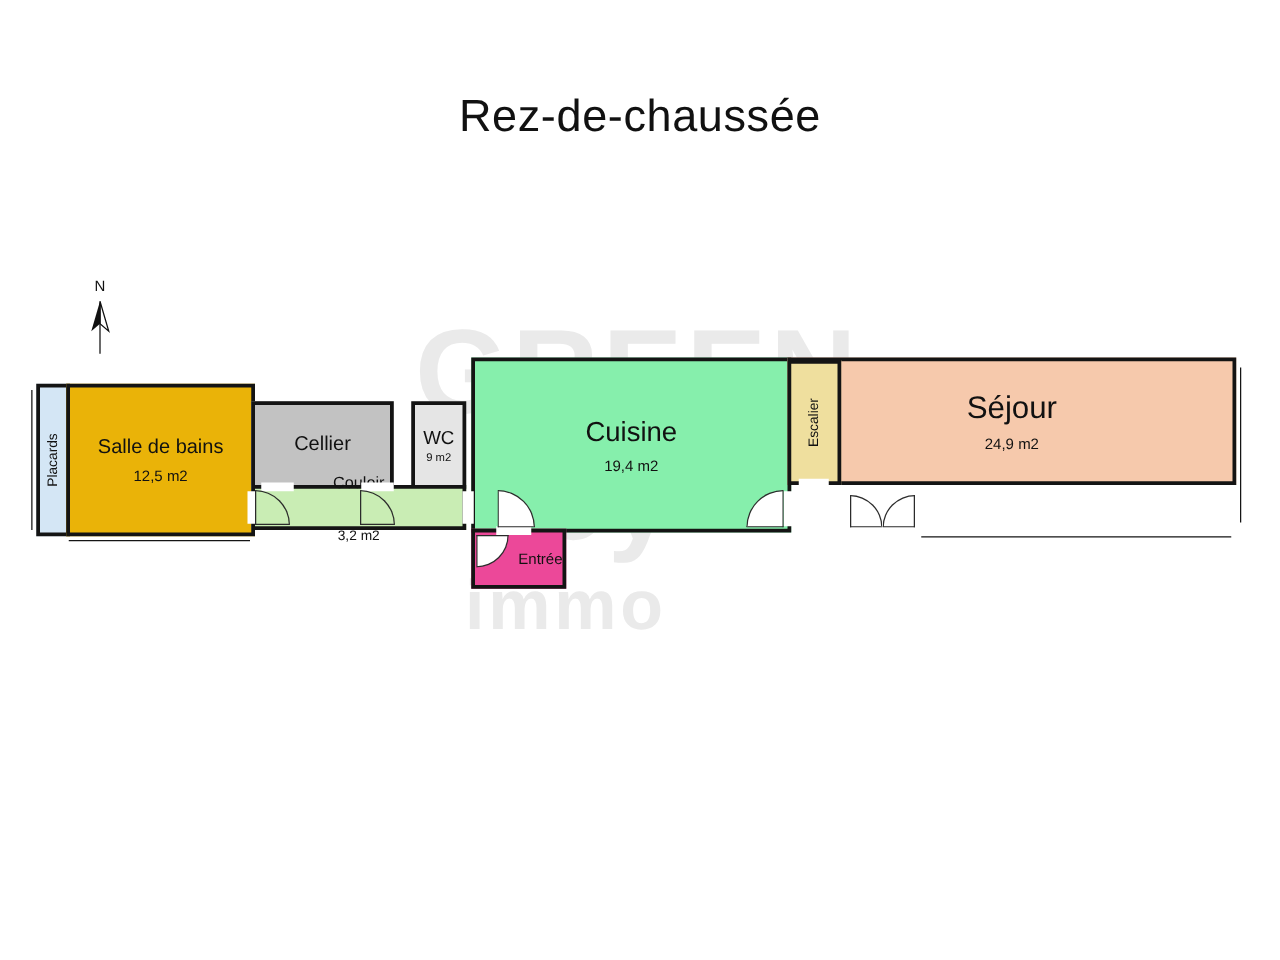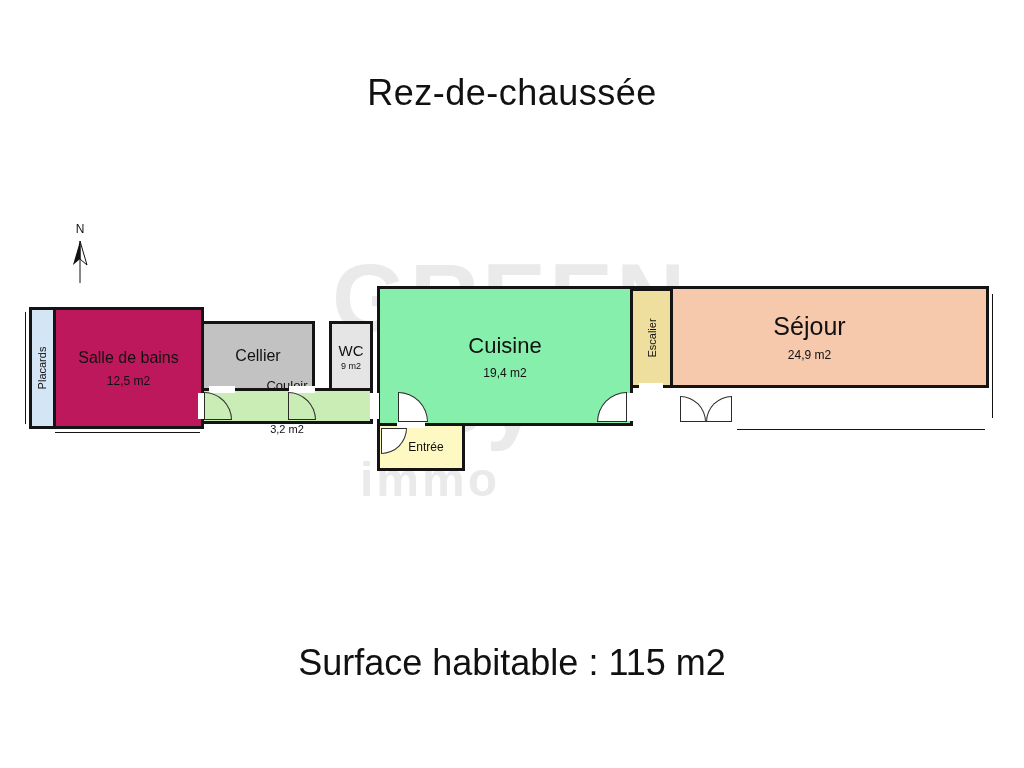--- a/index.html
+++ b/index.html
@@ -7,48 +7,48 @@
     position:relative;width:1024px;height:768px;background:#ffffff;overflow:hidden;
     font-family:"Liberation Sans", sans-serif;color:#111;
   }
   
   .plan-title{position:absolute;left:0;right:0;top:72px;text-align:center;font-size:36px;letter-spacing:.5px;}
   .plan-footer{position:absolute;left:0;right:0;top:642px;text-align:center;font-size:36px;}
   
   .wm{position:absolute;z-index:1;font-weight:700;color:#eaeaea;line-height:1;letter-spacing:3px;user-select:none;}
   .wm-1{left:332px;top:250px;font-size:96px;}
   .wm-2{left:378px;top:354px;font-size:92px;}
-  .wm-3{left:360px;top:456px;font-size:48px;}
+  .wm-3{left:372px;top:456px;font-size:56px;}
   
   .compass{position:absolute;left:56px;top:222px;width:48px;height:66px;z-index:2;
     display:flex;flex-direction:column;align-items:center;}
   .compass .n{font-size:12px;margin-bottom:1px;}
   
   .room{position:absolute;box-sizing:border-box;border:3px solid #141414;z-index:2;
     display:flex;flex-direction:column;align-items:center;justify-content:center;gap:7px;}
   .room-label{font-size:16px;}
   .room-area{font-size:12px;}
   .vert{transform:rotate(-90deg);white-space:nowrap;font-size:11px;}
 
   .r-placards{left:29px;top:307px;width:27px;height:122px;background:#d4e6f5;}
-  .r-sdb{left:53px;top:307px;width:151px;height:122px;background:#be185d;}
+  .r-sdb{left:53px;top:307px;width:151px;height:122px;background:#eab308;}
   .r-cellier{left:201px;top:321px;width:114px;height:70px;background:#c2c2c2;}
   .r-wc{left:329px;top:321px;width:44px;height:70px;background:#e5e5e5;gap:2px;}
   .r-wc .room-label{font-size:15px;}
   .r-wc .room-area{font-size:9px;}
   .r-couloir{left:201px;top:388px;width:172px;height:36px;background:#c9edb4;
     flex-direction:column;gap:30px;}
   .r-couloir .room-label{font-size:13px;z-index:6;position:relative;}
   .r-couloir .room-area{font-size:11px;z-index:6;position:relative;}
   .r-cuisine{left:377px;top:286px;width:256px;height:140px;background:#86efac;}
   .r-cuisine .room-label{font-size:22px;}
   .r-sejour{left:630px;top:286px;width:359px;height:102px;background:#f6c9ac;}
   .r-sejour .room-label{font-size:25px;}
   .r-escalier{left:630px;top:288px;width:43px;height:100px;background:#efdf9e;z-index:3;}
-  .r-entree{left:377px;top:423px;width:88px;height:48px;background:#fef9c3;}
+  .r-entree{left:377px;top:423px;width:76px;height:48px;background:#ec4899;align-items:flex-end;}
   .r-entree .room-label{font-size:12px;padding-left:10px;}
   
   .sill{position:absolute;background:#141414;z-index:2;}
   .sill-sdb{left:55px;top:432px;width:145px;height:1px;}
   .sill-sejour-bottom{left:737px;top:429px;width:248px;height:1px;}
   .sill-sejour-right{left:992px;top:294px;width:1px;height:124px;}
   .sill-placards-left{left:25px;top:312px;width:1px;height:112px;}
   
   .gap{position:absolute;background:#fff;z-index:4;}
   .gap-cuisine-entree{left:397px;top:421px;width:28px;height:7px;}
@@ -76,21 +76,20 @@
 </head>
 <body>
 
 <div class="canvas">
 
   <div class="wm wm-1">GREEN</div>
   <div class="wm wm-2">key</div>
   <div class="wm wm-3">immo</div>
 
   <div class="plan-title">Rez-de-chaussée</div>
-  <div class="plan-footer">Surface habitable : 115 m2</div>
 
   <div class="compass">
     <span class="n">N</span>
     <svg width="40" height="50" viewBox="0 0 40 50">
       <line x1="20" y1="6" x2="20" y2="46" stroke="#111" stroke-width="1"></line>
       <polygon points="20,4 13,28 20,22" fill="#111"></polygon>
       <polygon points="20,4 27,28 20,22" fill="none" stroke="#111" stroke-width="1"></polygon>
     </svg>
   </div>
 

